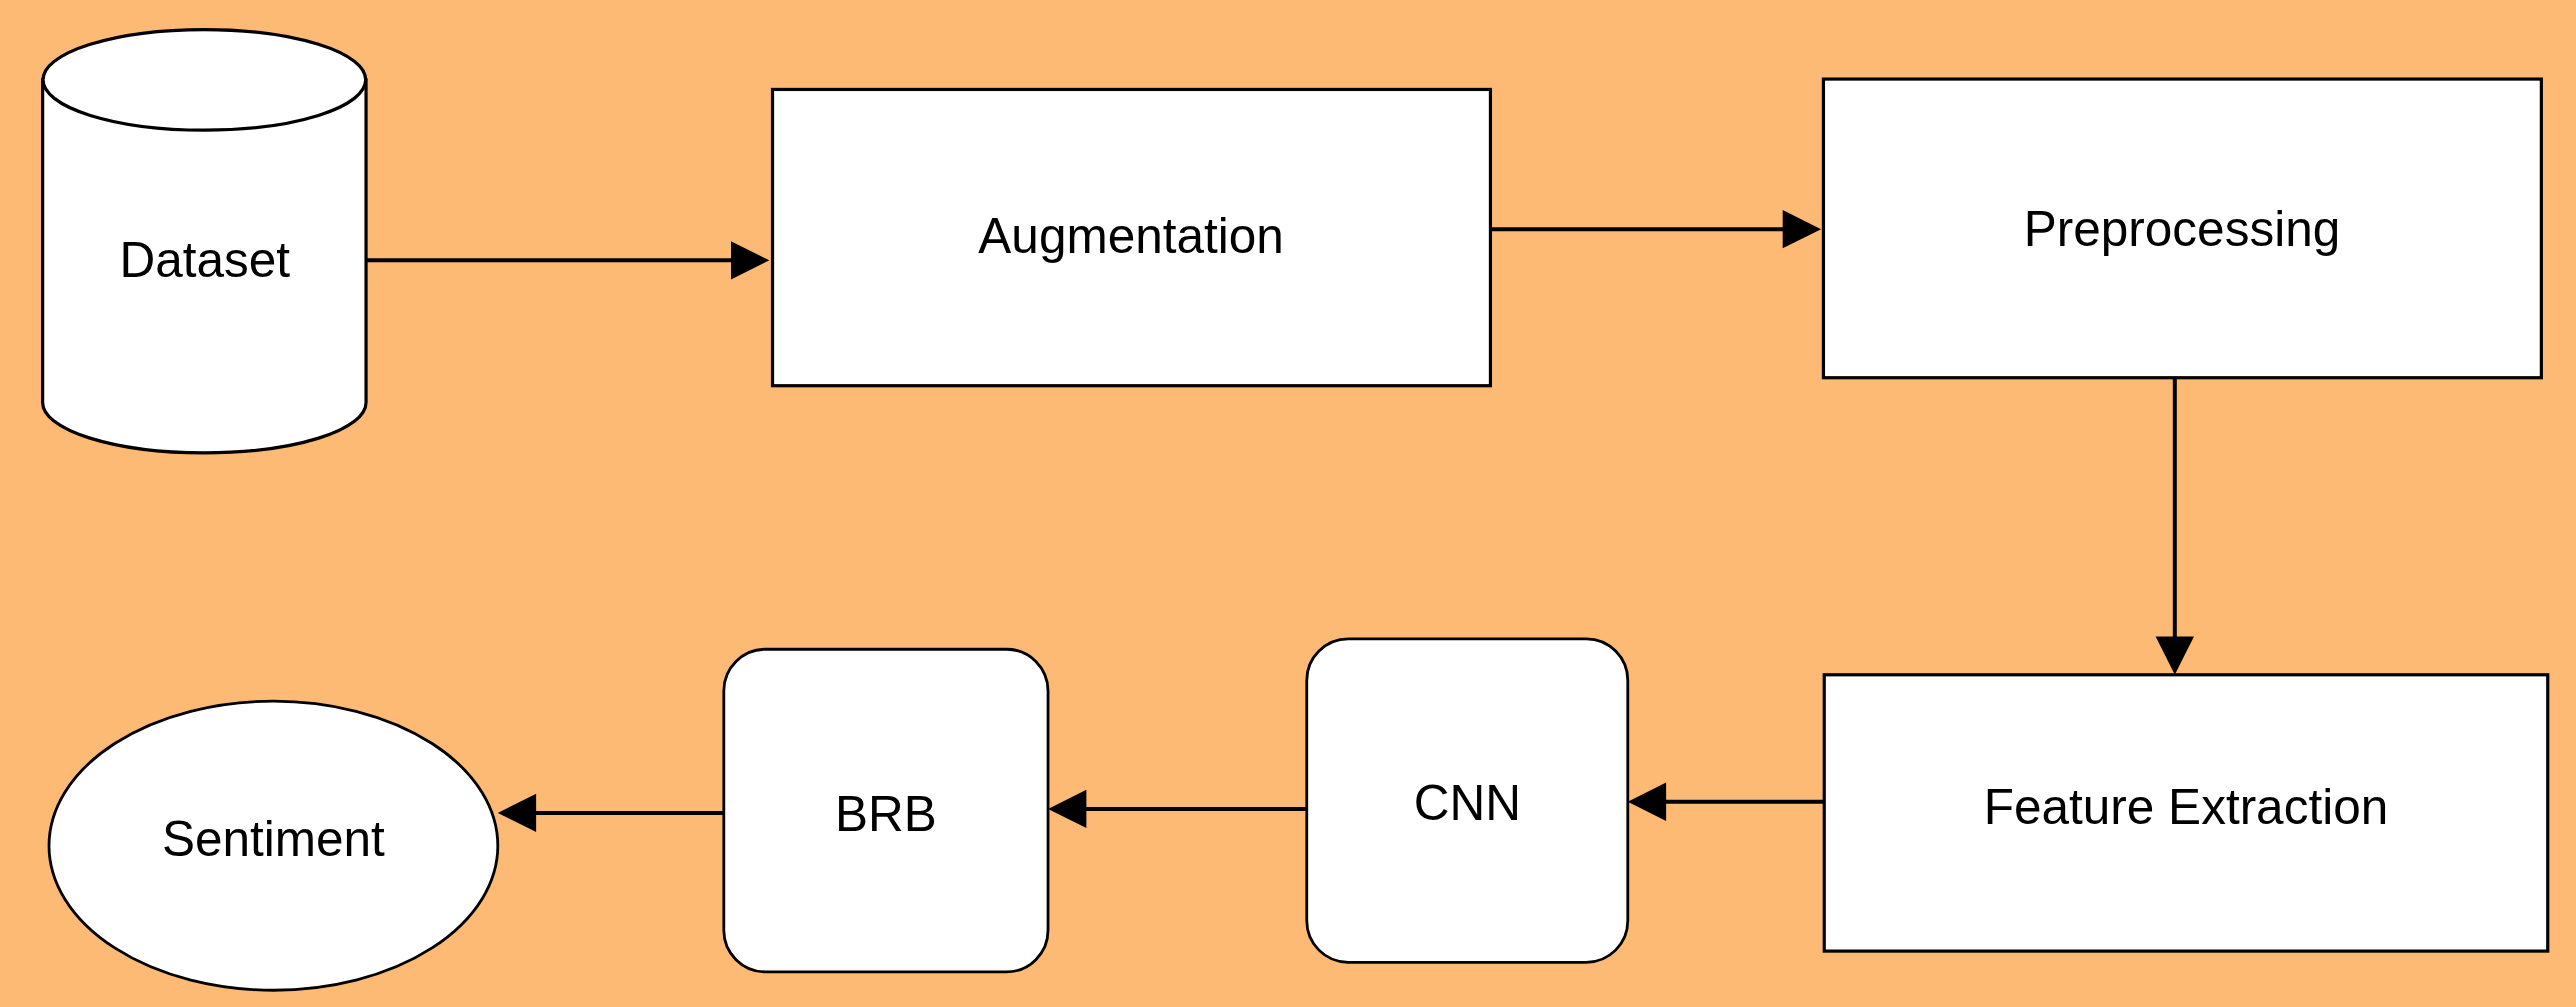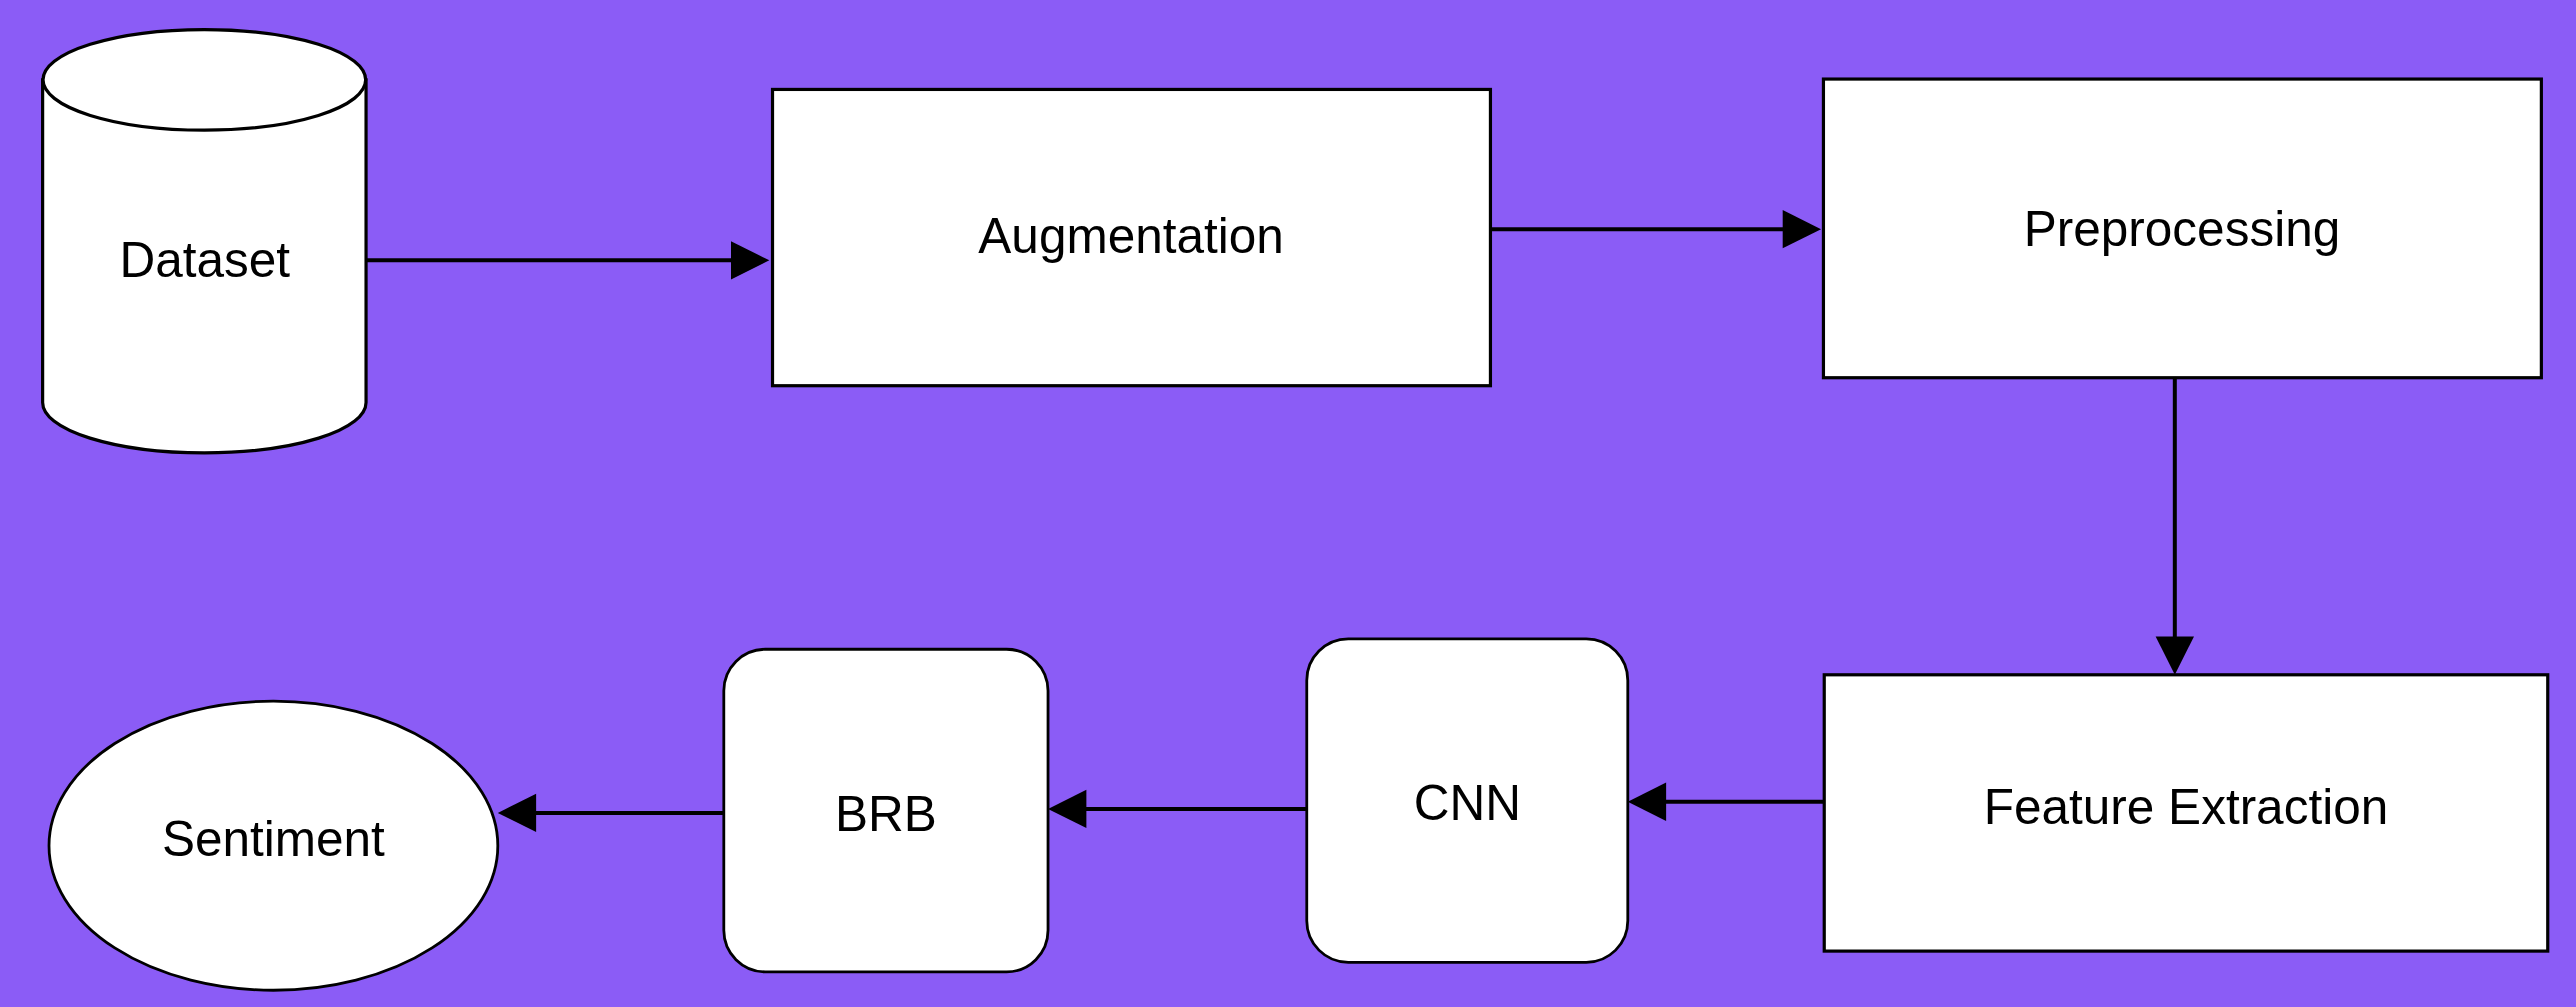--- a/index.html
+++ b/index.html
@@ -7,21 +7,21 @@
     padding: 0;
     background: #ffffff;
   }
   body {
     font-family: "Liberation Sans", sans-serif;
   }
   #canvas {
     position: relative;
     width: 2576px;
     height: 1007px;
-    background: #8b5cf6;
+    background: #fdba74;
     overflow: hidden;
   }
   #flow-svg {
     position: absolute;
     top: 0;
     left: 0;
     width: 2576px;
     height: 1007px;
   }
   .node-shape {

